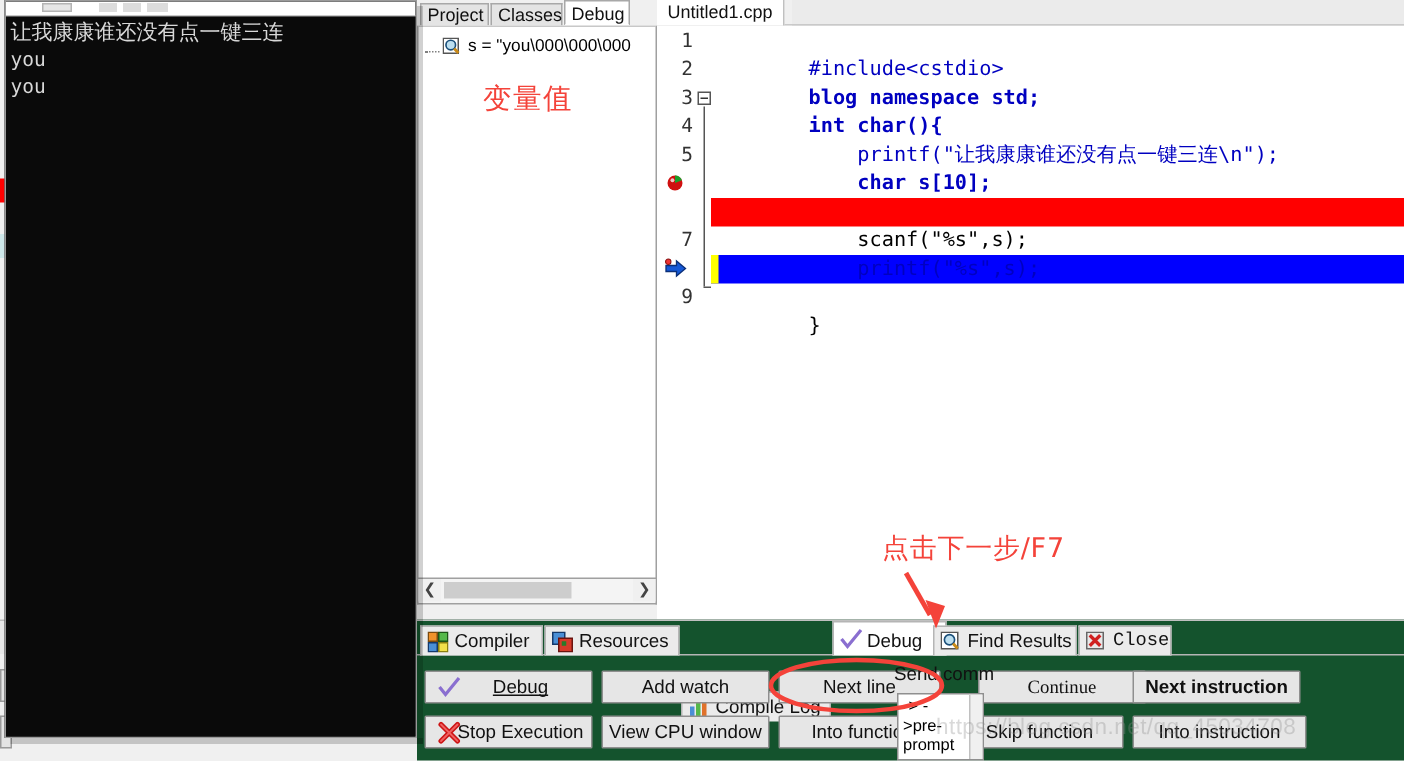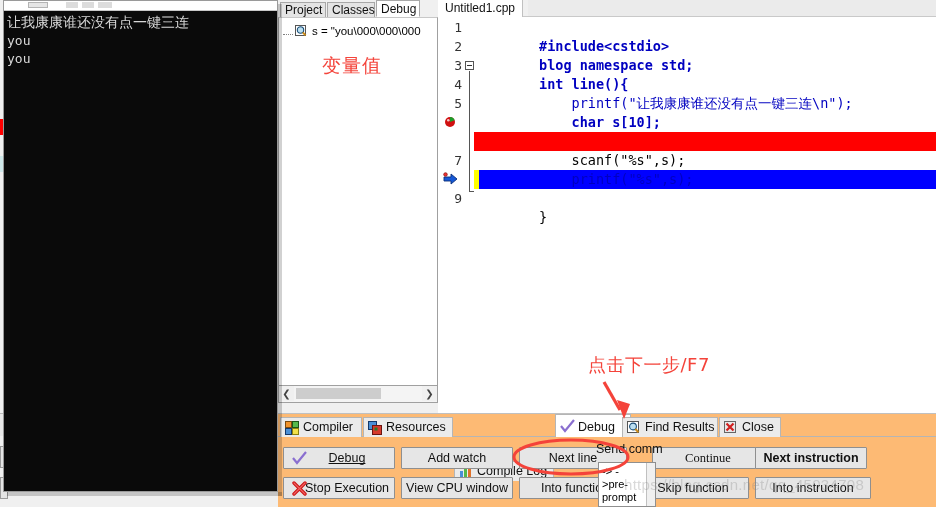--- a/index.html
+++ b/index.html
@@ -132,31 +132,31 @@
   .fold-box::before{content:"";position:absolute;left:1px;top:3px;width:5px;height:1px;background:#333;}
   .fold-foot{position:absolute;left:31px;width:5px;height:1px;background:#555;}
   .code-line{
     position:absolute;left:36px;right:0;height:19px;line-height:19px;
     white-space:pre;
   }
   .hl-red{background:#ff0000;}
   .hl-blue{background:#0000ff;}
   .hl-bar{position:absolute;left:36px;right:0;height:19px;}
   .cur-mark{position:absolute;left:36px;width:5px;height:19px;background:#ffff00;}
-  .tk-pre{color:#0000c0;font-weight:bold;}
+  .tk-pre{color:#0000c0;font-weight:normal;}
   .tk-key{color:#0000c0;font-weight:bold;}
   .tk-str{color:#0000c0;}
   .tk-plain{color:#000000;}
   .tk-on-red{color:#000000;}
   .tk-on-blue{color:#ffffff;}
   .bp-icon{position:absolute;left:6px;width:14px;height:14px;}
   .arrow-icon{position:absolute;left:5px;width:15px;height:14px;}
 
   
-  .bottom{position:absolute;left:278px;top:413px;width:658px;height:94px;background:#fdba74;border-top:1px solid #c0c0c0;box-sizing:border-box;}
+  .bottom{position:absolute;left:278px;top:413px;width:658px;height:94px;background:#14532d;border-top:1px solid #c0c0c0;box-sizing:border-box;}
   .btabs{position:absolute;left:0;top:0;width:658px;height:23px;}
   .btab{
     position:absolute;top:3px;height:20px;line-height:19px;
     font-size:12.5px;color:#111;
     background:#ebebeb;border:1px solid #b5b5b5;border-bottom:none;
     box-sizing:border-box;padding:0 6px 0 22px;white-space:nowrap;
   }
   .btab.active{background:#ffffff;top:0;height:23px;line-height:22px;padding-top:1px;}
   .btab-ic{position:absolute;left:4px;top:3px;width:14px;height:14px;}
   .btabs-line{position:absolute;left:0;top:22px;width:658px;height:1px;background:#b5b5b5;}
@@ -277,21 +277,21 @@
         <div class="fold-foot" style="top:173px;"></div>
       </div>
 
       <div class="code-line" style="top:0px;">
         <span class="tk-pre">#include&lt;cstdio&gt;</span>
       </div>
       <div class="code-line" style="top:19px;">
         <span class="tk-key">blog namespace std;</span>
       </div>
       <div class="code-line" style="top:38px;">
-        <span class="tk-key">int line(){</span>
+        <span class="tk-key">int char(){</span>
       </div>
       <div class="code-line" style="top:57px;">
         <span class="tk-str">    printf("让我康康谁还没有点一键三连\n");</span>
       </div>
       <div class="code-line" style="top:76px;">
         <span class="tk-key">    char s[10];</span>
       </div>
       <div class="code-line" style="top:114px;">
         <span class="tk-on-red">    scanf("%s",s);</span>
       </div>
@@ -358,21 +358,21 @@
         <span class="btab-ic">
           <svg width="14" height="14" viewBox="0 0 14 14">
             <rect x="0.5" y="0.5" width="11" height="11" fill="#ffffff" stroke="#555"></rect>
             <circle cx="6" cy="5.5" r="3.4" fill="#bcdff0" stroke="#1b4f7a" stroke-width="1.1"></circle>
             <line x1="8.4" y1="8" x2="11.4" y2="11.4" stroke="#c98a18" stroke-width="2"></line>
           </svg>
         </span>
         <span>Find Results</span>
       </div>
 
-      <div class="btab" style="left:441px;width:62px;">
+      <div class="btab" style="left:441px;width:62px;font-family:Liberation Mono, monospace;">
         <span class="btab-ic">
           <svg width="14" height="14" viewBox="0 0 14 14">
             <rect x="0.5" y="0.5" width="11" height="11" fill="#e8e8e8" stroke="#666"></rect>
             <path d="M2.5 2.5 L9.5 9.5 M9.5 2.5 L2.5 9.5" stroke="#d02020" stroke-width="2.2"></path>
           </svg>
         </span>
         <span>Close</span>
       </div>
     </div>
 

